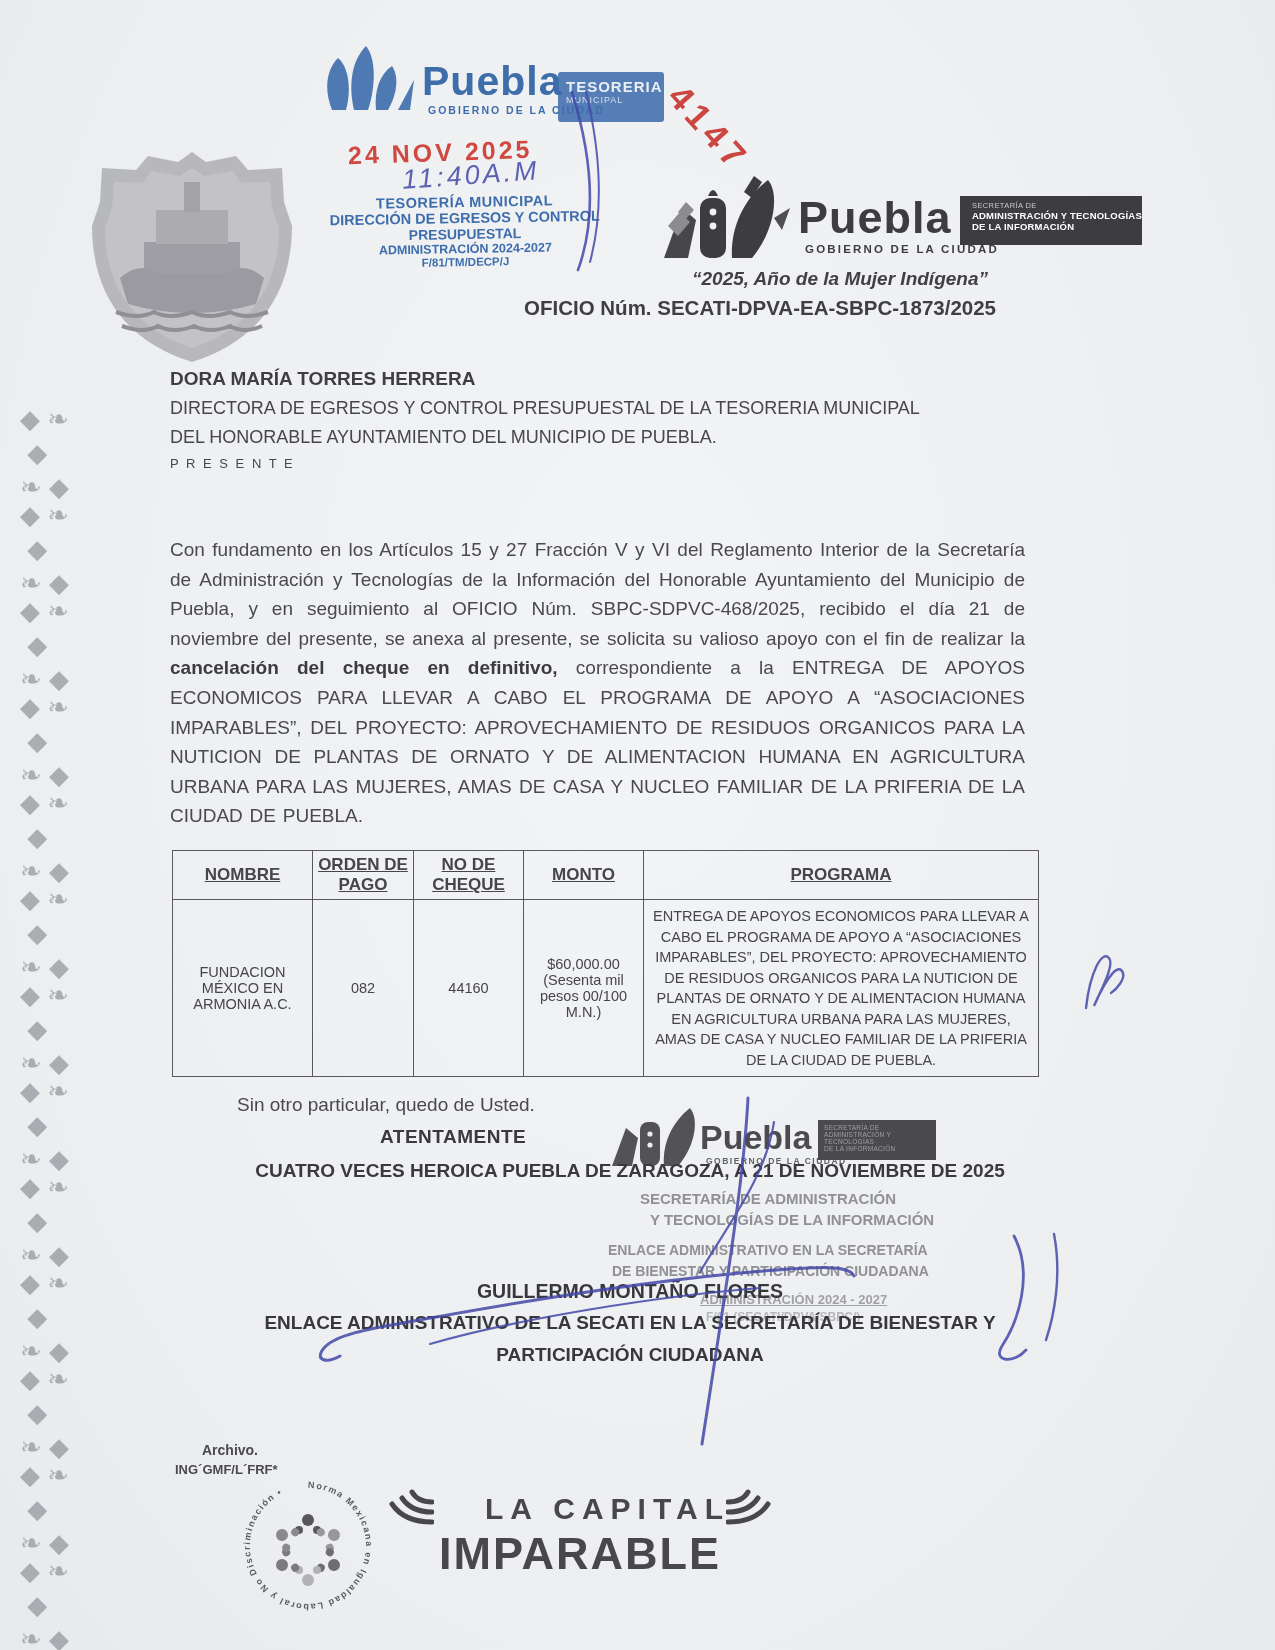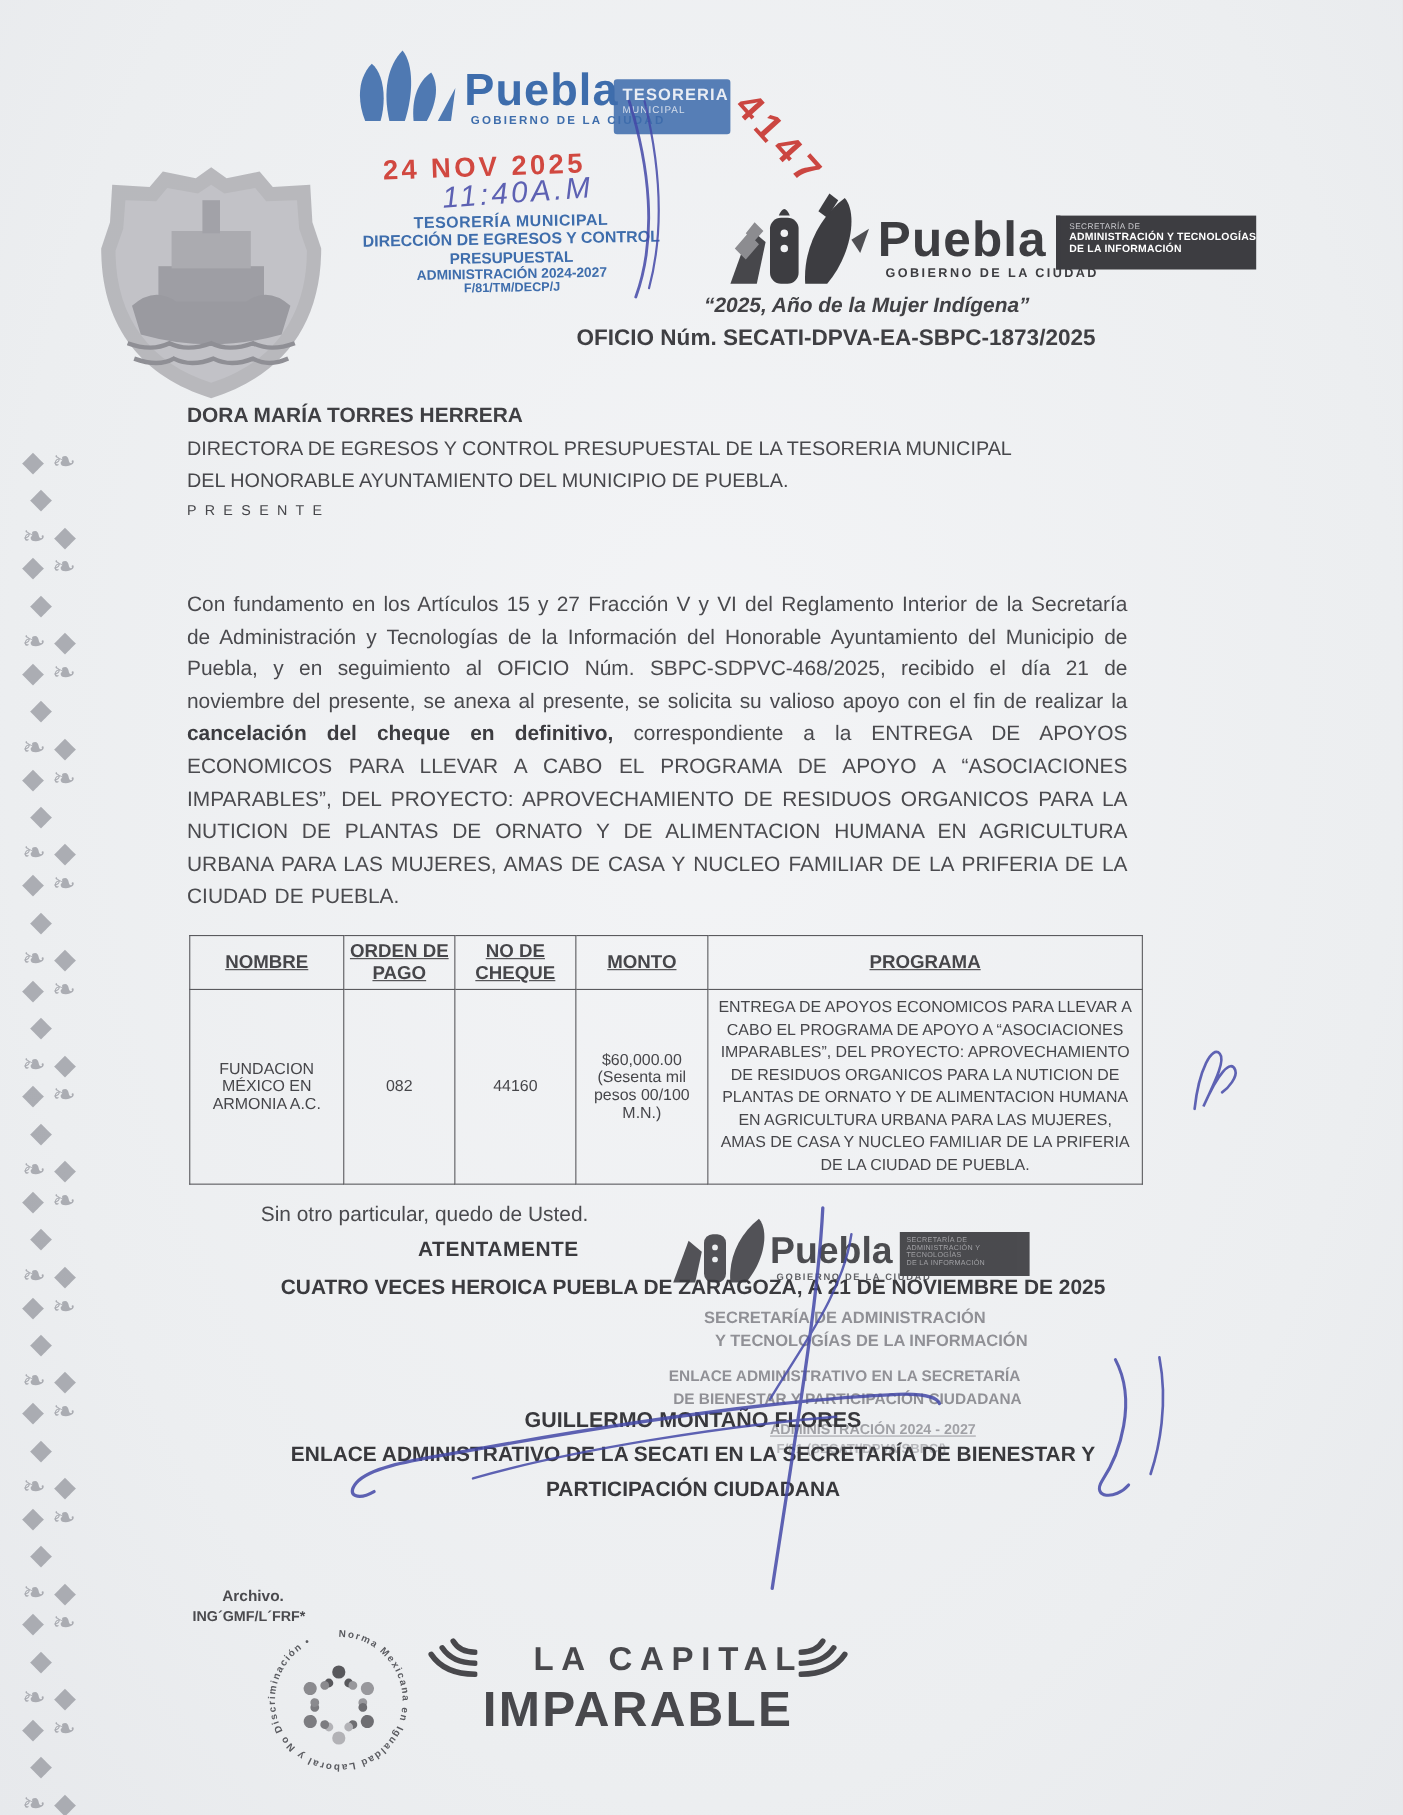--- a/index.html
+++ b/index.html
@@ -41,21 +41,21 @@
             transform:rotate(48deg);letter-spacing:6px;opacity:.9;}
 
   
   .dark{color:#3d3d41;}
   .hd-brand{left:798px;top:192px;font-size:45px;font-weight:800;letter-spacing:1px;}
   .hd-sub{left:805px;top:243px;font-size:11.5px;font-weight:800;letter-spacing:2.2px;}
   .hd-box{left:960px;top:196px;width:182px;height:49px;background:#3d3d41;color:#fff;
           padding:5px 0 0 8px;box-sizing:border-box;border-left:4px solid #3d3d41;}
   .hd-box .s1{font-size:7.5px;color:#c9c9cd;letter-spacing:.4px;}
   .hd-box .s2,.hd-box .s3{font-size:9.5px;font-weight:800;letter-spacing:.2px;}
-  .hd-slogan{left:640px;top:268px;width:400px;text-align:left;font-size:19px;font-weight:800;
+  .hd-slogan{left:640px;top:268px;width:400px;text-align:center;font-size:19px;font-weight:800;
              font-style:italic;color:#414145;}
   .hd-oficio{left:470px;top:296px;width:580px;text-align:center;font-size:20.5px;font-weight:800;color:#3f3f43;}
 
   
   .rc-name{left:170px;top:368px;font-size:19px;font-weight:800;color:#3f3f43;}
   .rc-l1{left:170px;top:398px;font-size:18px;}
   .rc-l2{left:170px;top:427px;font-size:18px;}
   .rc-pres{left:170px;top:456px;font-size:13px;letter-spacing:2px;}
   .bodytxt{left:170px;top:516px;width:855px;font-size:19px;line-height:29.6px;
            text-align:justify;color:#4a4a4e;word-spacing:1.5px;}

